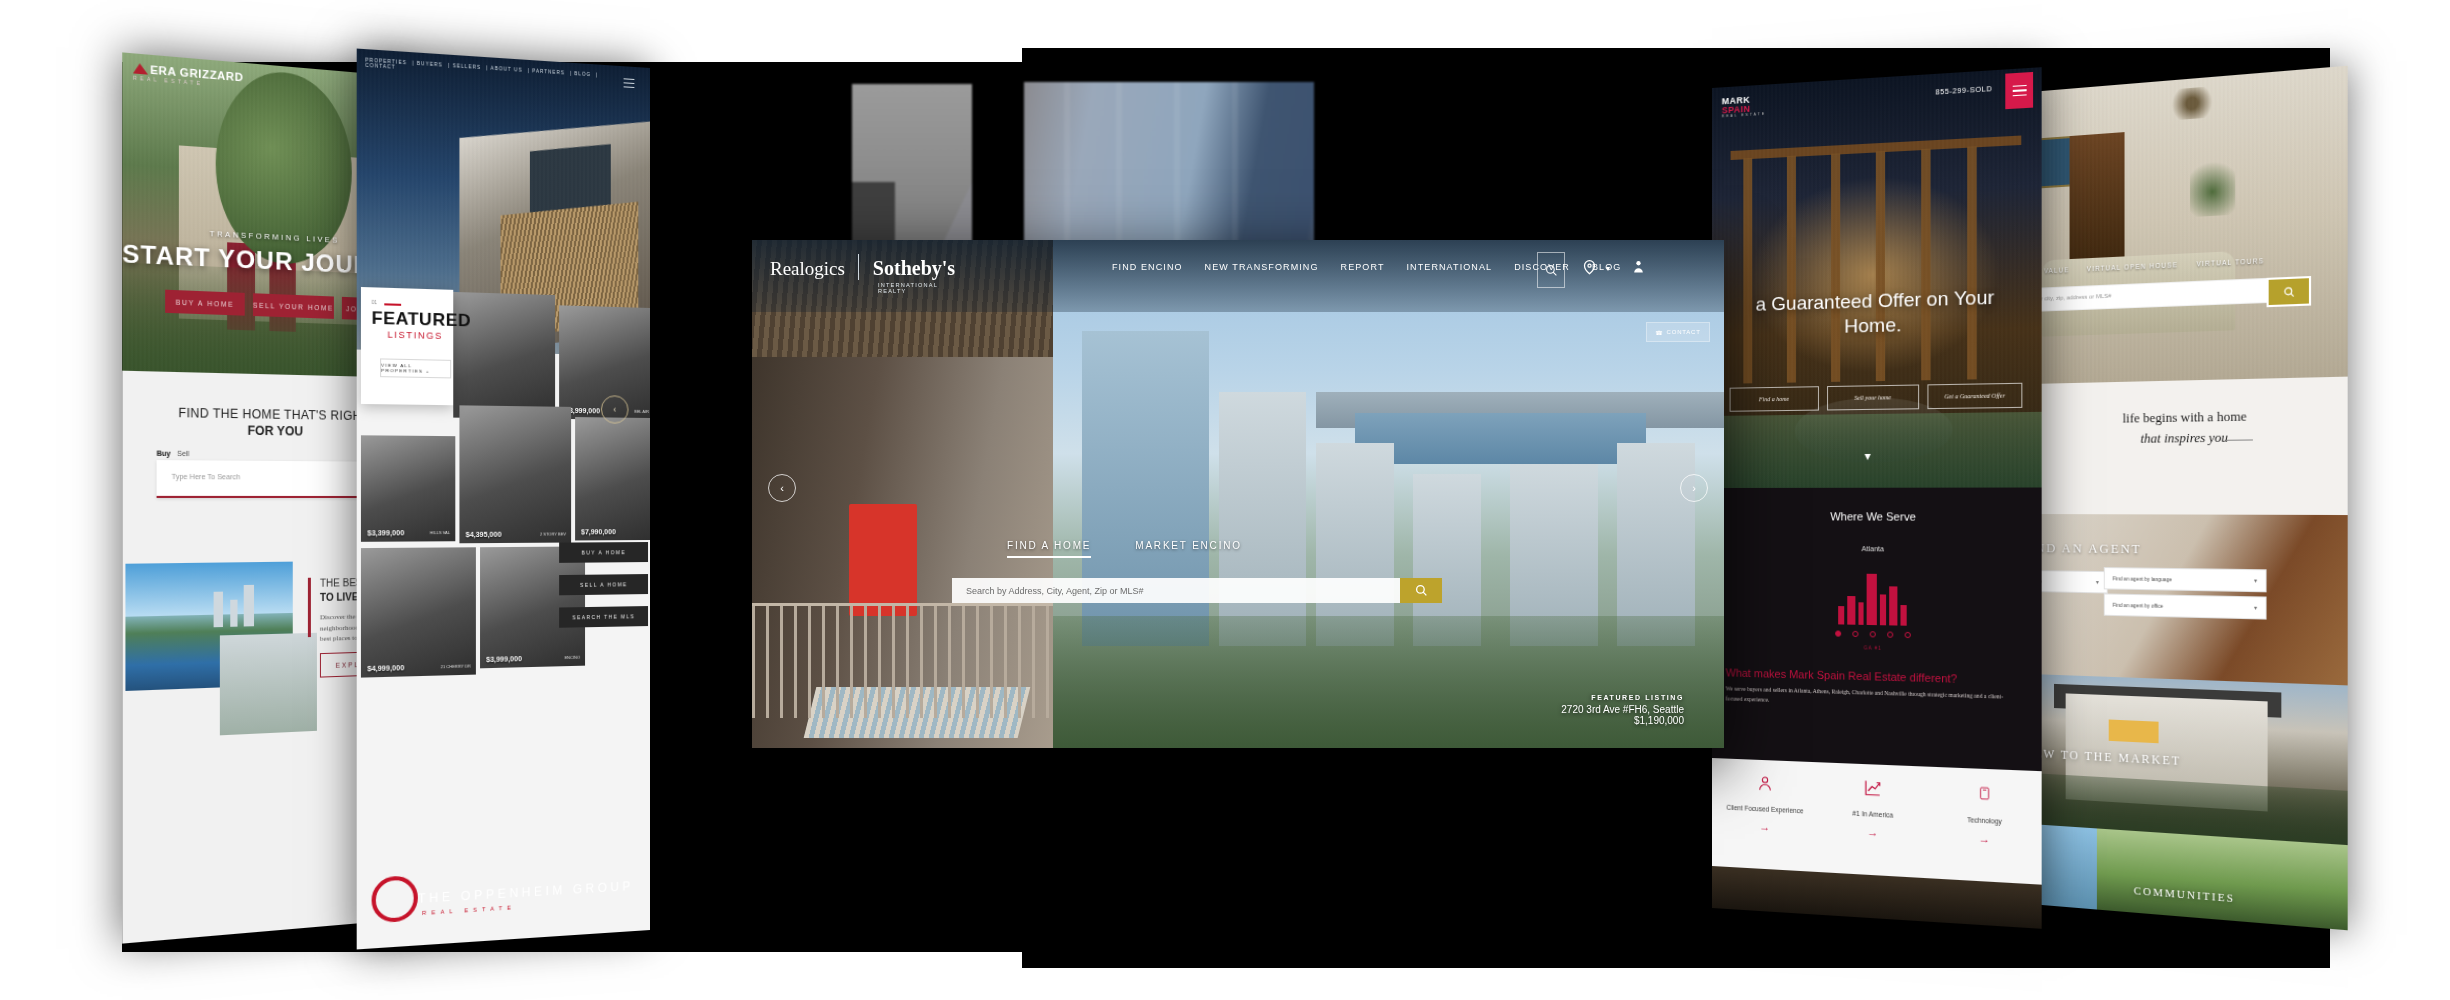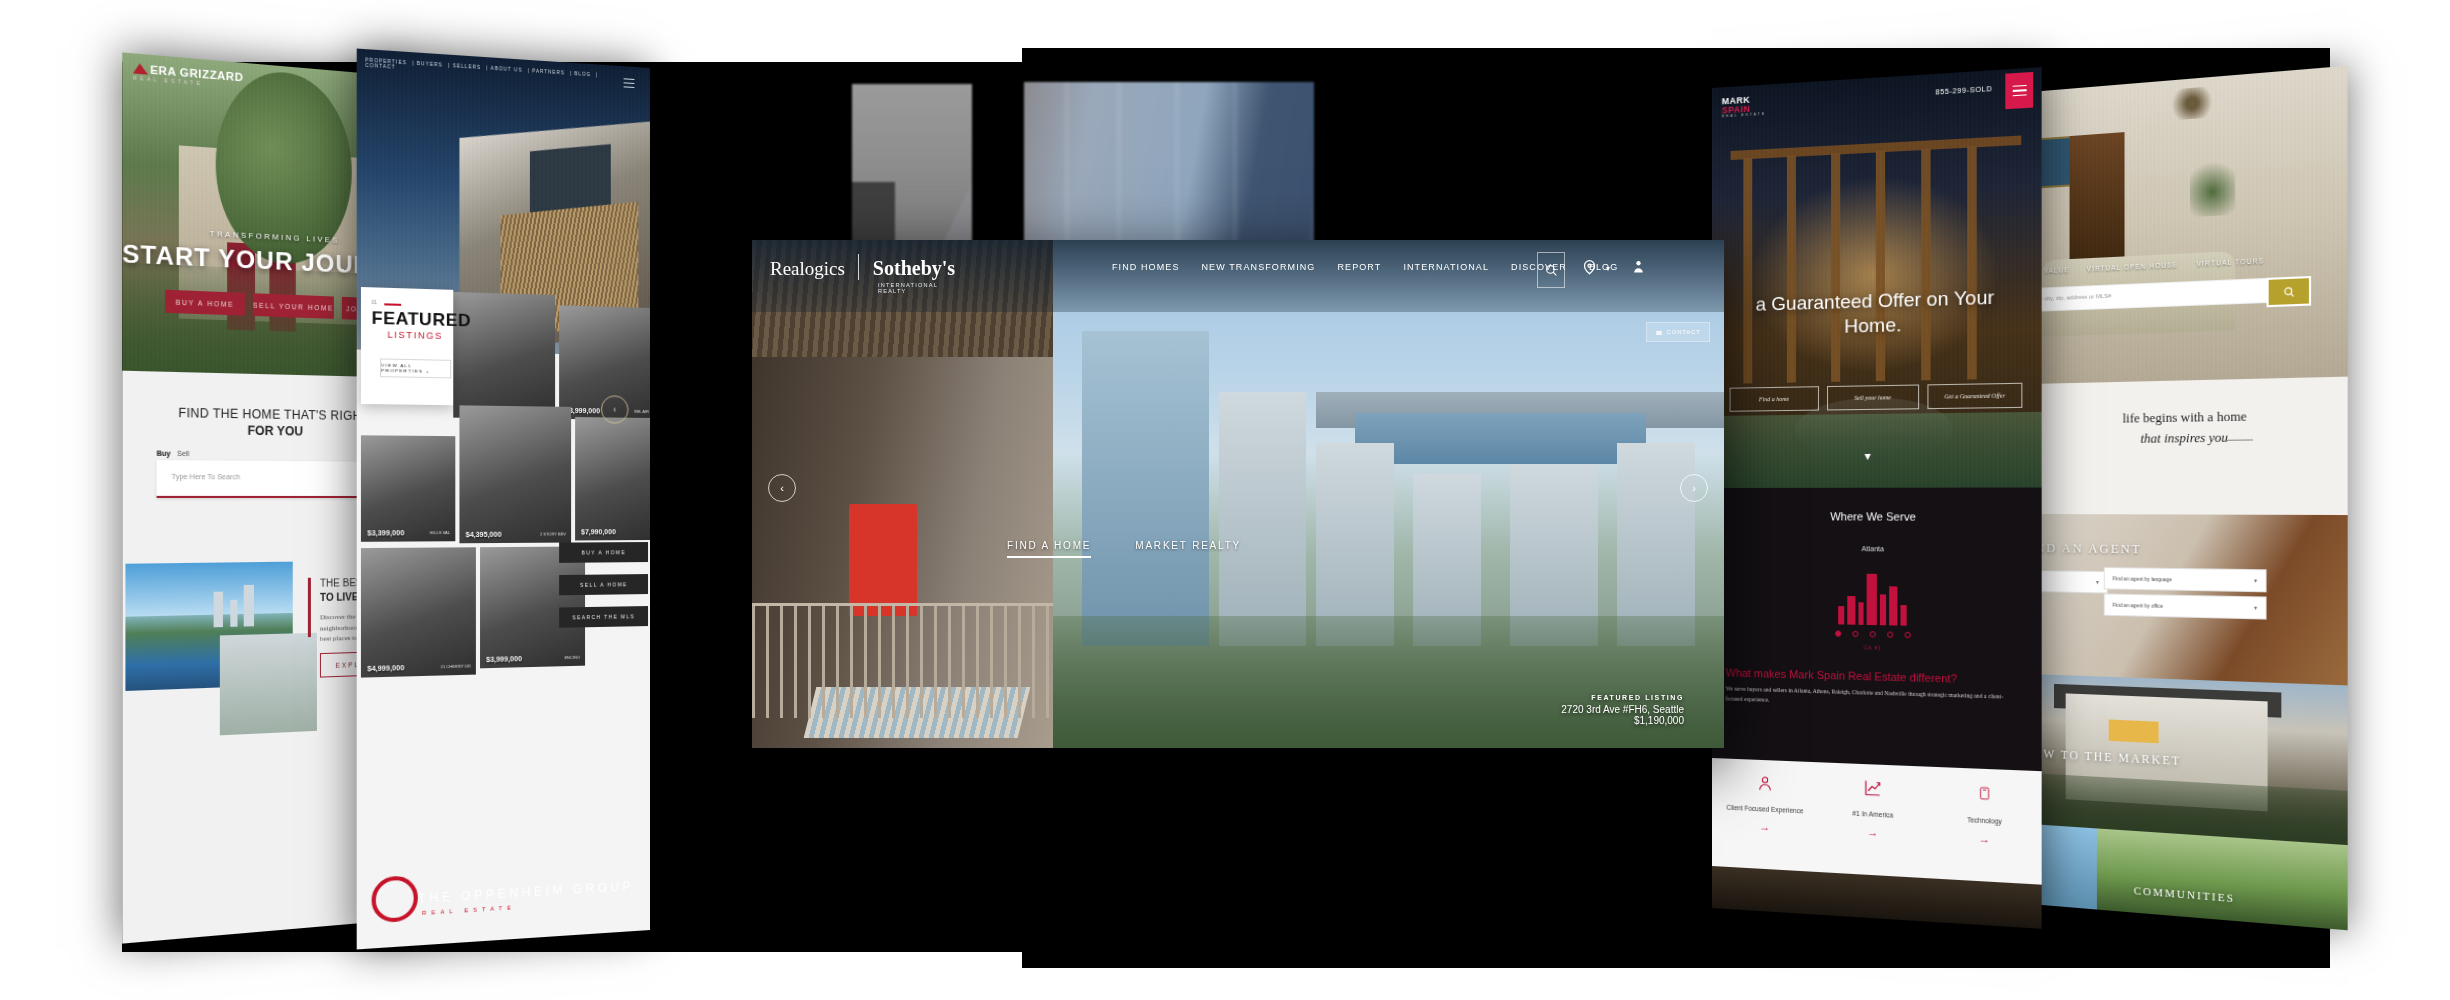--- a/index.html
+++ b/index.html
@@ -451,21 +451,21 @@
     <div class="rail"></div>
 
     <div class="topbar"></div>
     <div class="logo3">
       <span class="r">Realogics</span>
       <span class="bar"></span>
       <span class="s">Sotheby's</span>
       <span class="sub">INTERNATIONAL REALTY</span>
     </div>
     <nav>
-      <a>FIND HOMES</a>
+      <a>FIND ENCINO</a>
       <a>NEW TRANSFORMING</a>
       <a>REPORT</a>
       <a>INTERNATIONAL</a>
       <a>DISCOVER</a>
       <a>BLOG</a>
     </nav>
     <div class="srch-ic">
       <svg width="13" height="13" viewBox="0 0 24 24" fill="none" stroke="#fff" stroke-width="2">
         <circle cx="10" cy="10" r="7"></circle>
           <line x1="15" y1="15" x2="21" y2="21"></line>
@@ -484,21 +484,30 @@
           <path d="M4 23c0-5 4-8 8-8s8 3 8 8z"></path>
         </svg>
     </div>
     <div class="contact">
       <span>☎</span>
       <span>CONTACT</span>
     </div>
 
     <div class="tabs3">
       <div class="on">FIND A HOME</div>
-      <div>MARKET REALTY</div>
+      <div>MARKET ENCINO</div>
+    </div>
+    <div class="sbar">
+      <span>Search by Address, City, Agent, Zip or MLS#</span>
+      <div class="sbtn3">
+        <svg width="13" height="13" viewBox="0 0 24 24" fill="none" stroke="#fff" stroke-width="2.4">
+          <circle cx="10" cy="10" r="7"></circle>
+            <line x1="15" y1="15" x2="21" y2="21"></line>
+          </svg>
+      </div>
     </div>
     <div class="feat">
       <div class="f1">FEATURED LISTING</div>
       <div class="f2">2720 3rd Ave #FH6, Seattle</div>
       <div class="f3">$1,190,000</div>
     </div>
     <div class="ar l">‹</div>
     <div class="ar r">›</div>
   </div>
 

